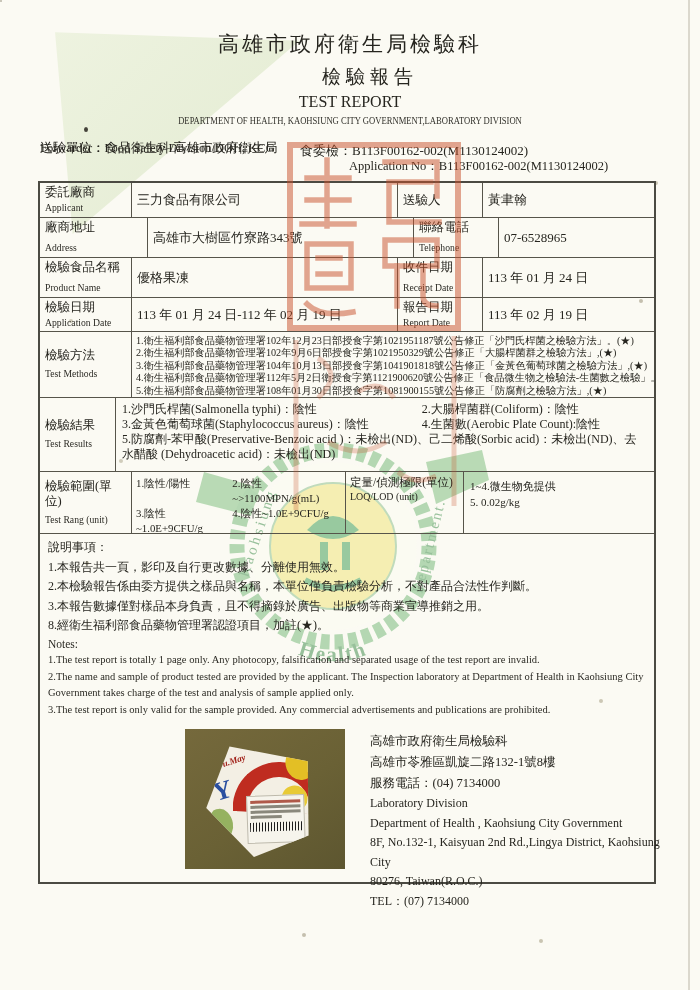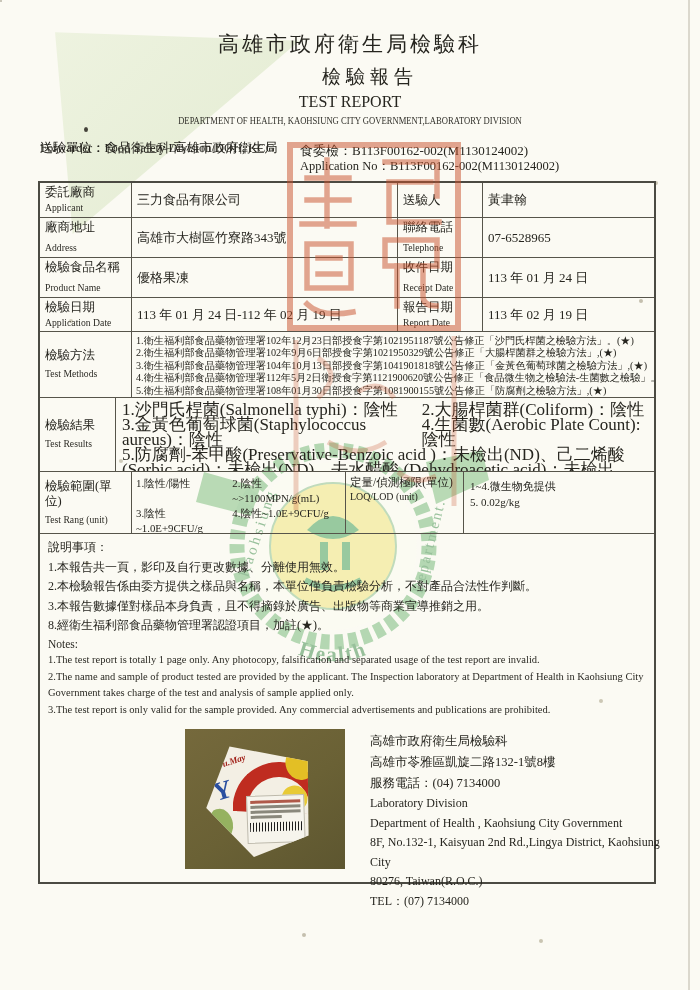--- a/index.html
+++ b/index.html
@@ -26,34 +26,34 @@
   
   .h-org{top:30px;font-size:21px;letter-spacing:3px;}
   .h-rep{top:64px;font-size:19px;letter-spacing:5px;margin-left:20px;}
   .h-en{top:93px;font-size:16px;letter-spacing:0px;}
   .h-dept{top:115px;font-size:10px;transform:scaleX(.86);color:#33322c;}
 
   
   .ref-zh{left:40px;top:139px;font-size:13px;}
   .ref-en{left:40px;top:140px;font-size:12.5px;}
   .app-zh{left:300px;top:142px;width:357px;text-align:left;font-size:13px;}
-  .app-en{left:300px;top:158px;width:357px;text-align:left;font-size:12.5px;}
+  .app-en{left:300px;top:158px;width:357px;text-align:center;font-size:12.5px;}
 
   
   .tbl{left:38px;top:181px;width:618px;height:703px;border:2px solid #4b4a42;box-sizing:border-box;background:transparent;}
   .trow{display:flex;border-bottom:1px solid #56544a;box-sizing:border-box;}
   .tc{border-right:1px solid #56544a;box-sizing:border-box;padding:2px 5px;overflow:hidden;}
   .tc.last{border-right:none;flex:1;}
   .lab{display:flex;flex-direction:column;justify-content:space-between;font-size:12.5px;line-height:15px;}
   .lab.mid{justify-content:center;gap:3px;}
   .lab .en{font-size:11px;transform:scaleX(.88);transform-origin:0 50%;white-space:nowrap;color:#2c2b25;}
   .val{display:flex;align-items:center;font-size:13px;}
   .methods{font-size:10.2px;line-height:12.4px;padding:3px 4px;}
   .methods div{white-space:nowrap;}
-  .results{font-size:17px;line-height:15px;padding:4px 6px;}
+  .results{font-size:12px;line-height:15px;padding:4px 6px;}
   .res-grid{display:grid;grid-template-columns:57% 43%;}
   .ranges{font-size:10.8px;line-height:15px;padding:4px 4px;}
   .rng-grid{display:grid;grid-template-columns:47% 53%;}
   .loqlab{font-size:11.5px;line-height:14px;padding:3px 4px;}
   .loqlab .en{font-size:11px;transform:scaleX(.9);transform-origin:0 50%;white-space:nowrap;}
   .loqval{font-size:11px;line-height:16px;padding:6px 6px;}
 
   
   .notes{padding:4px 8px;}
   .nt-zh{font-size:12px;line-height:19.5px;}
@@ -132,21 +132,21 @@
         <span class="en">Applicant</span>
       </div>
       <div class="tc val" style="width:266px">三力食品有限公司</div>
       <div class="tc lab" style="width:85px;justify-content:center">
         <span>送驗人</span>
       </div>
       <div class="tc val last">黃聿翰</div>
     </div>
 
     <div class="trow" style="height:40px">
-      <div class="tc lab" style="width:92px">
+      <div class="tc lab" style="width:108px">
         <span>廠商地址</span>
         <span class="en">Address</span>
       </div>
       <div class="tc val" style="width:266px">高雄市大樹區竹寮路343號</div>
       <div class="tc lab" style="width:85px">
         <span>聯絡電話</span>
         <span class="en">Telephone</span>
       </div>
       <div class="tc val last">07-6528965</div>
     </div>

